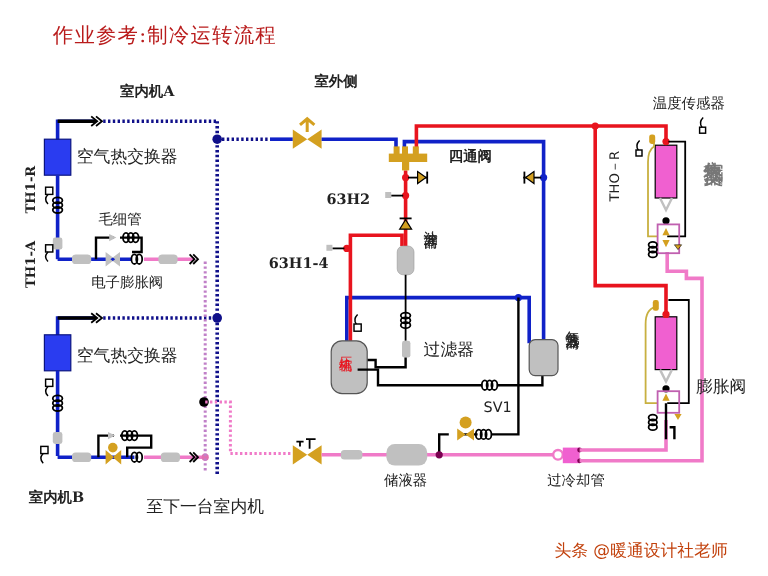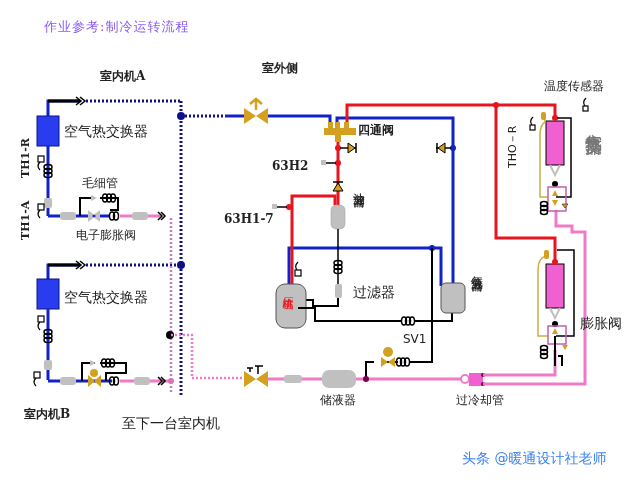--- a/index.html
+++ b/index.html
@@ -3,26 +3,26 @@
 <meta charset="utf-8">
 <style>
   html, body { margin: 0; padding: 0; background: #ffffff; }
   body { width: 640px; height: 480px; position: relative; overflow: hidden;
          font-family: "DejaVu Serif", "Liberation Serif", serif; }
   #diagram { position: absolute; left: 0; top: 0; width: 640px; height: 480px; }
   .lbl { position: absolute; font-size: 12px; color: #222; white-space: nowrap; line-height: 1; }
   .lbl.bold { font-weight: bold; }
   .lbl.vert { writing-mode: vertical-rl; text-orientation: upright; letter-spacing: 1px; }
   .lbl.rot { transform: rotate(-90deg); transform-origin: left top; font-weight: bold; }
-  .title { position: absolute; left: 44px; top: 18px; font-size: 13px; color: #8b5cf6;
+  .title { position: absolute; left: 44px; top: 18px; font-size: 17px; color: #b91c1c;
            font-family: "DejaVu Serif", serif; letter-spacing: 1px; }
   .big { font-size: 14px; }
   .gray { color: #777; }
   .sans { font-family: "DejaVu Sans", "Liberation Sans", sans-serif; }
-  .watermark { position: absolute; left: 462px; top: 450px; font-size: 14px; color: #3b82f6;
+  .watermark { position: absolute; left: 462px; top: 450px; font-size: 14px; color: #c2410c;
                font-family: "DejaVu Sans", sans-serif; }
 </style>
 </head>
 <body>
 
 <svg id="diagram" viewBox="0 0 640 480" xmlns="http://www.w3.org/2000/svg">
 
   <g>
     <path d="M48 118 L48 101 L80 101" stroke="#1022c8" stroke-width="3" fill="none"></path>
     <path d="M48 101 L80 101" stroke="#000" stroke-width="3" fill="none"></path>
@@ -281,23 +281,23 @@
 <div class="lbl big" style="left:64px; top:124px;">空气热交换器</div>
 <div class="lbl" style="left:82px; top:177px;">毛细管</div>
 <div class="lbl" style="left:76px; top:229px;">电子膨胀阀</div>
 <div class="lbl rot" style="left:20px; top:178px; font-size:11px;">TH1-R</div>
 <div class="lbl rot" style="left:20px; top:240px; font-size:11px;">TH1-A</div>
 
 <div class="lbl big" style="left:64px; top:290px;">空气热交换器</div>
 <div class="lbl bold" style="left:24px; top:408px;">室内机B</div>
 <div class="lbl big" style="left:122px; top:416px;">至下一台室内机</div>
 
-<div class="lbl bold" style="left:358px; top:124px;">四通阀</div>
+<div class="lbl bold" style="left:374px; top:124px;">四通阀</div>
 <div class="lbl bold" style="left:272px; top:160px;">63H2</div>
-<div class="lbl bold" style="left:224px; top:213px;">63H1-7</div>
+<div class="lbl bold" style="left:224px; top:213px;">63H1-4</div>
 <div class="lbl vert" style="left:353px; top:183px;">油分离器</div>
 <div class="lbl vert" style="left:282px; top:288px; color:#e8141e; font-size:11px;">压缩机</div>
 <div class="lbl big" style="left:353px; top:285px;">过滤器</div>
 <div class="lbl vert" style="left:471px; top:266px;">气液分离器</div>
 <div class="lbl sans" style="left:375px; top:333px;margin-left:28px;">SV1</div>
 <div class="lbl" style="left:320px; top:394px;">储液器</div>
 <div class="lbl" style="left:456px; top:394px;">过冷却管</div>
 
 <div class="lbl" style="left:544px; top:80px;">温度传感器</div>
 <div class="lbl sans" style="left:507px; top:168px; transform:rotate(-90deg); transform-origin:left top; font-size:11px;">THO－R</div>

